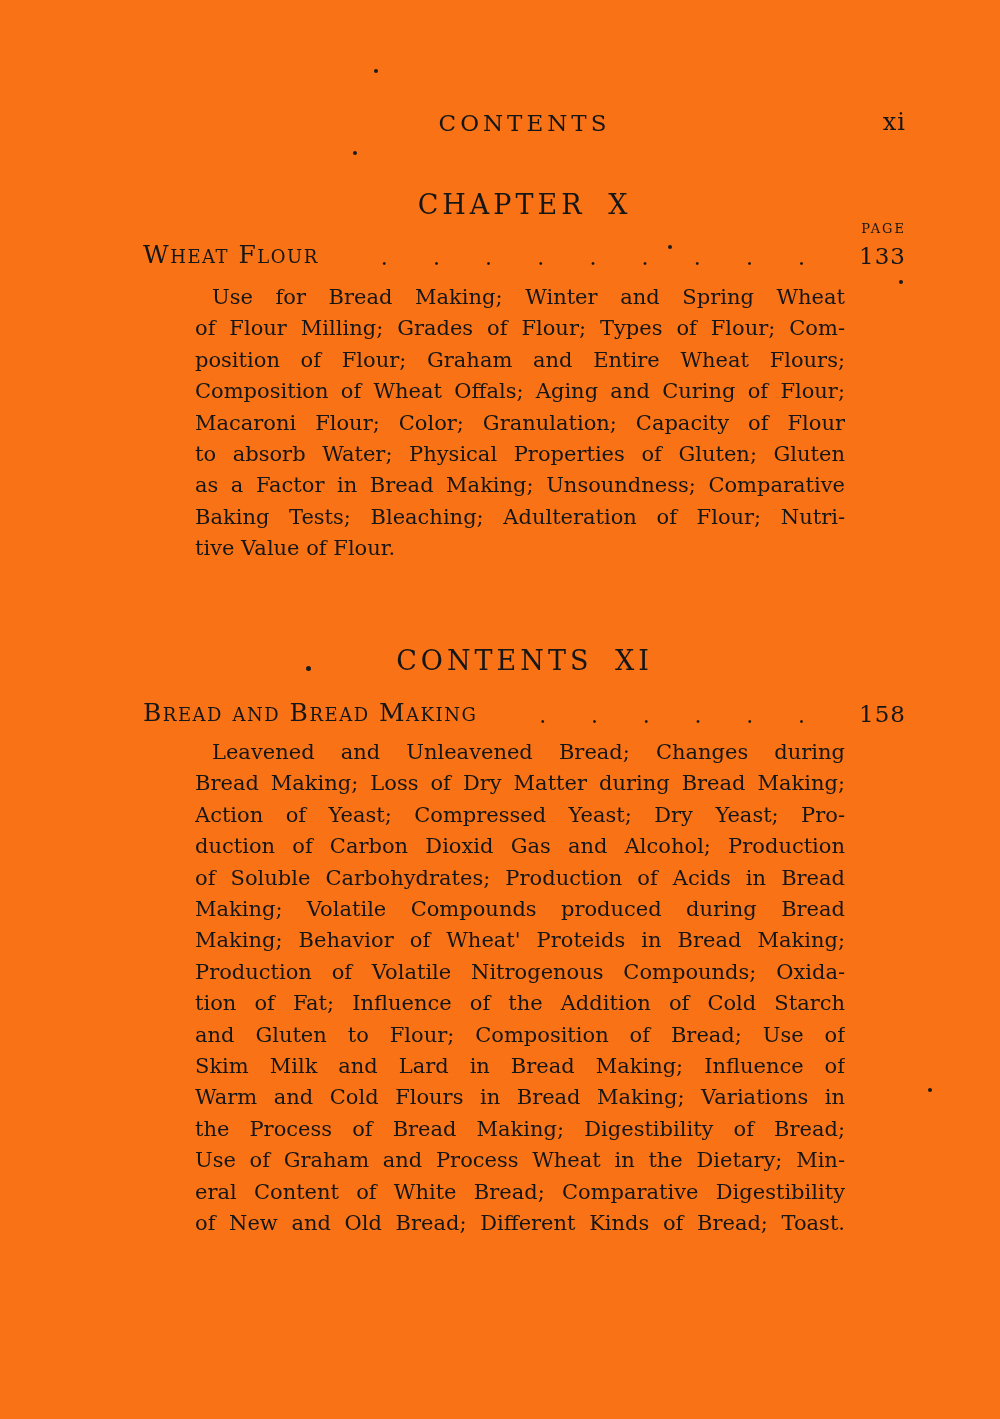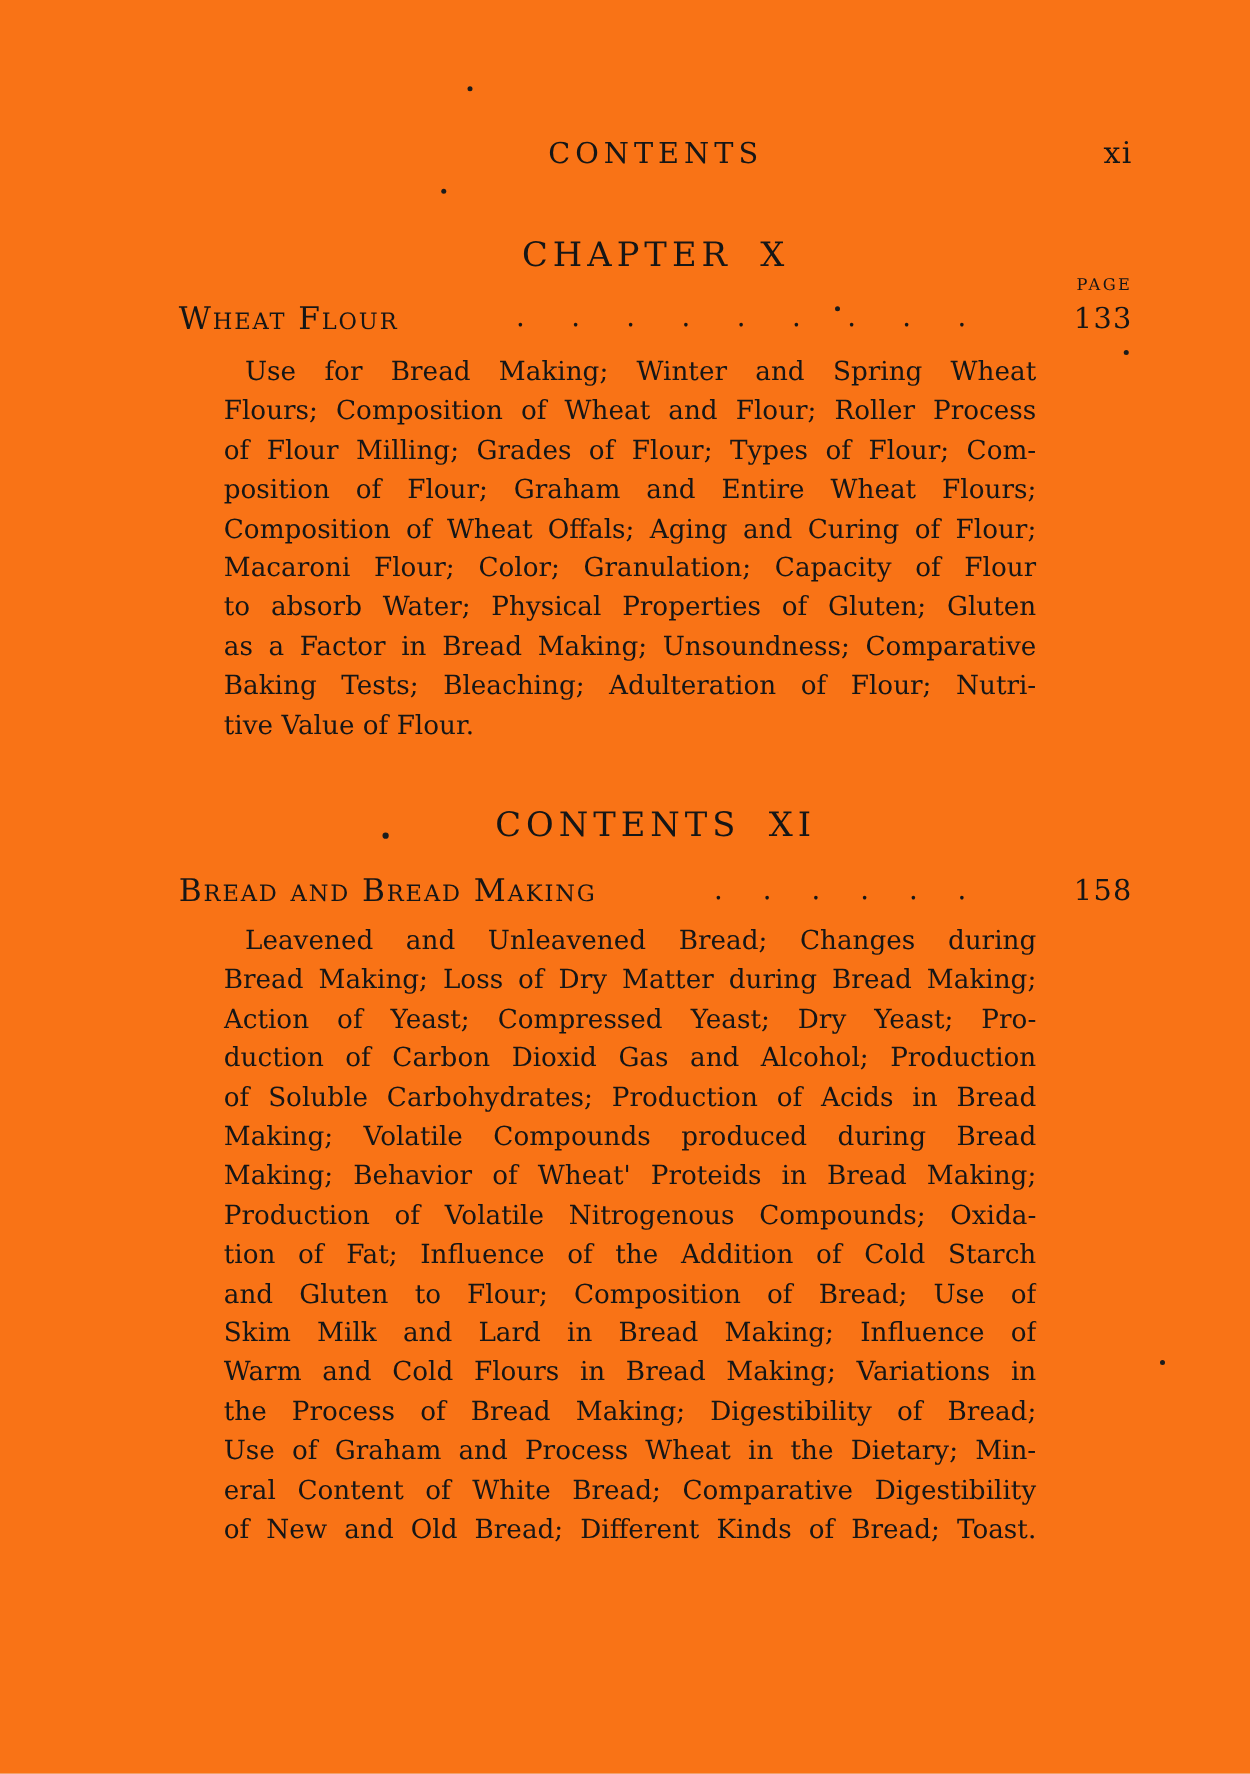--- a/index.html
+++ b/index.html
@@ -30,21 +30,21 @@
     font-size:27px;letter-spacing:4px;word-spacing:10px;
   }
   .chapter-x{top:189px;}
   .chapter-xi{top:645px;}
   .page-label{
     position:absolute;top:221px;right:0;
     font-size:13px;font-weight:400;letter-spacing:2px;
   }
   .toc-entry{
     position:absolute;left:0;width:100%;
-    display:flex;align-items:center;gap:32px;
+    display:flex;align-items:flex-end;
   }
   .entry-1{top:240px;}
   .entry-2{top:698px;}
   .entry-title{
     font-variant:small-caps;
     font-size:25px;letter-spacing:1.5px;
     white-space:nowrap;
   }
   .leader{
     flex:1;
@@ -54,21 +54,21 @@
     font-size:22px;
   }
   .leader .dot{line-height:1;}
   .entry-page{
     font-size:23px;letter-spacing:1px;
     white-space:nowrap;
     margin-left:34px;
   }
   .summary{
     position:absolute;
-    margin-left:36px;width:650px;
+    margin-left:52px;width:650px;
     font-size:21px;line-height:31.4px;
   }
   .summary-1{top:282px;}
   .summary-2{top:737px;}
   .summary .line{
     text-align:justify;
     text-align-last:justify;
     overflow:hidden;
     white-space:nowrap0; 
   }
@@ -103,21 +103,20 @@
           <span class="dot">.</span>
           <span class="dot">.</span>
           <span class="dot">.</span>
           <span class="dot">.</span>
         </span>
       <span class="entry-page">133</span>
     </div>
 
     <div class="summary summary-1">
         <div class="line">Use for Bread Making; Winter and Spring Wheat</div>
-        <div class="line">Flours; Composition of Wheat and Flour; Roller Process</div>
         <div class="line">of Flour Milling; Grades of Flour; Types of Flour; Com-</div>
         <div class="line">position of Flour; Graham and Entire Wheat Flours;</div>
         <div class="line">Composition of Wheat Offals; Aging and Curing of Flour;</div>
         <div class="line">Macaroni Flour; Color; Granulation; Capacity of Flour</div>
         <div class="line">to absorb Water; Physical Properties of Gluten; Gluten</div>
         <div class="line">as a Factor in Bread Making; Unsoundness; Comparative</div>
         <div class="line">Baking Tests; Bleaching; Adulteration of Flour; Nutri-</div>
         <div class="line last-left">tive Value of Flour.</div>
       </div>
 

